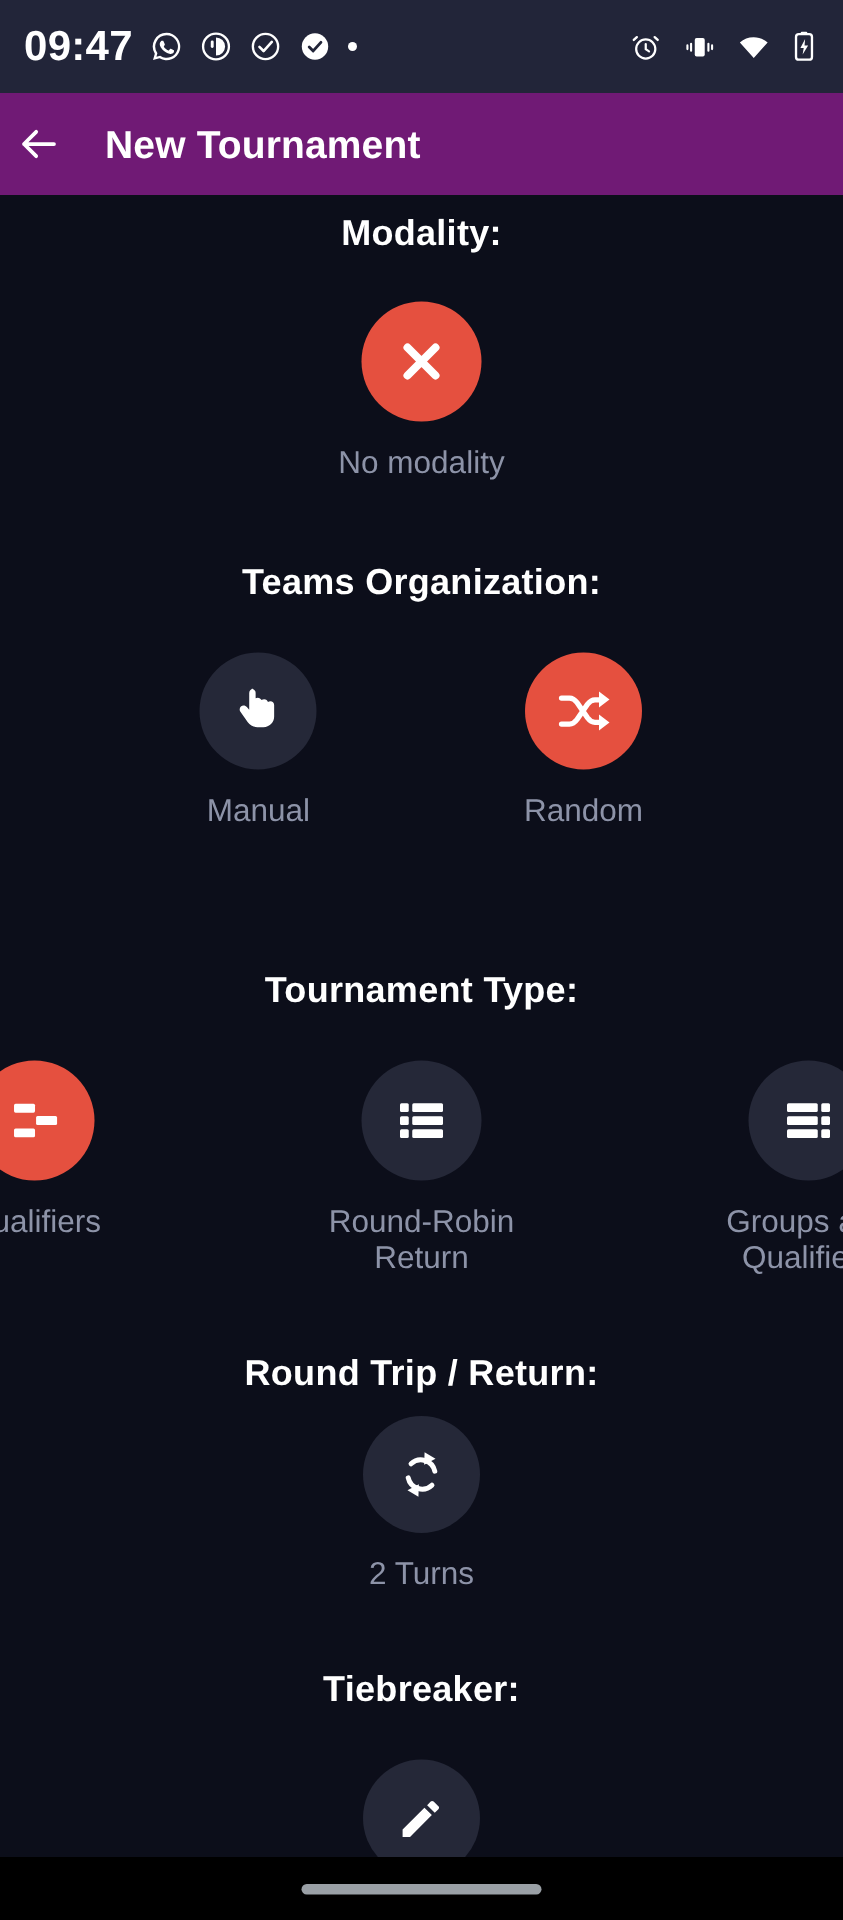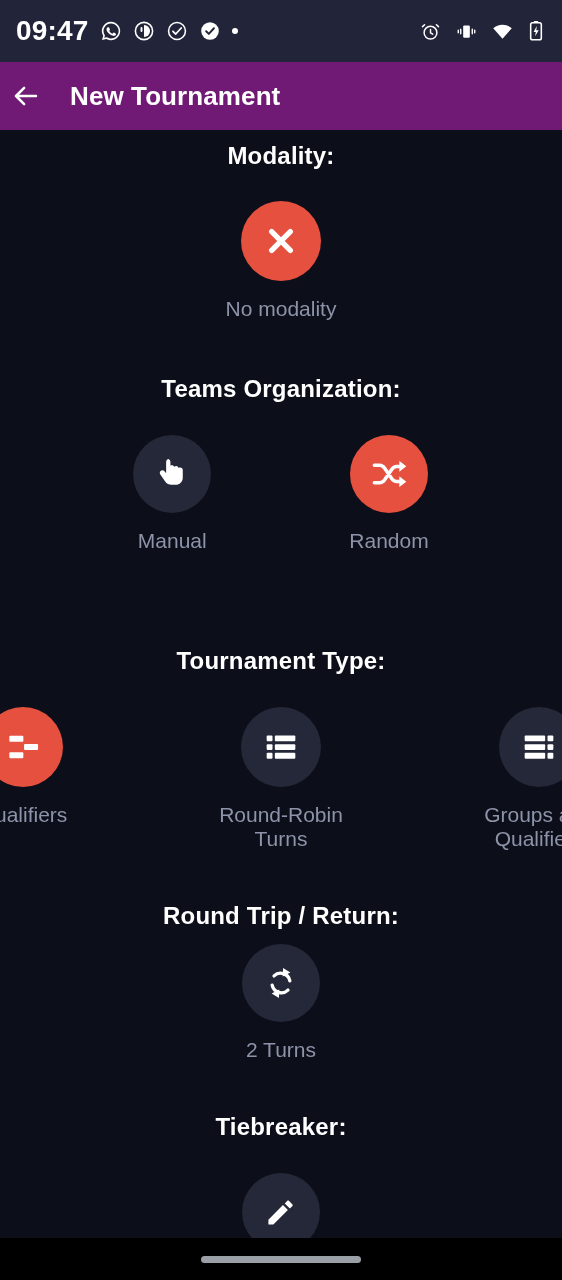--- a/index.html
+++ b/index.html
@@ -263,21 +263,21 @@
           <div class="opt-circle">
             <svg width="40" height="40" viewBox="0 0 24 24">
               <rect x="3.4" y="5.1" width="3.5" height="3.5" rx="0.6" fill="#fff"></rect>
               <rect x="8.3" y="5.1" width="12.3" height="3.5" rx="0.6" fill="#fff"></rect>
               <rect x="3.4" y="10.3" width="3.5" height="3.5" rx="0.6" fill="#fff"></rect>
               <rect x="8.3" y="10.3" width="12.3" height="3.5" rx="0.6" fill="#fff"></rect>
               <rect x="3.4" y="15.5" width="3.5" height="3.5" rx="0.6" fill="#fff"></rect>
               <rect x="8.3" y="15.5" width="12.3" height="3.5" rx="0.6" fill="#fff"></rect>
             </svg>
           </div>
-          <div class="opt-label">Round-Robin Turns</div>
+          <div class="opt-label">Round-Robin Return</div>
         </div>
 
         <div class="option">
           <div class="opt-circle">
             <svg width="40" height="40" viewBox="0 0 24 24">
               <rect x="3.4" y="5.1" width="12.3" height="3.5" rx="0.6" fill="#fff"></rect>
               <rect x="17.1" y="5.1" width="3.5" height="3.5" rx="0.6" fill="#fff"></rect>
               <rect x="3.4" y="10.3" width="12.3" height="3.5" rx="0.6" fill="#fff"></rect>
               <rect x="17.1" y="10.3" width="3.5" height="3.5" rx="0.6" fill="#fff"></rect>
               <rect x="3.4" y="15.5" width="12.3" height="3.5" rx="0.6" fill="#fff"></rect>

